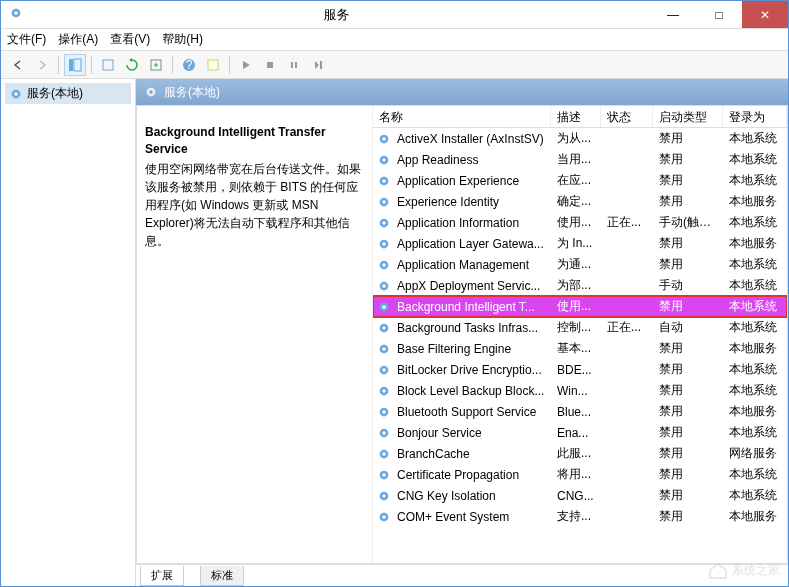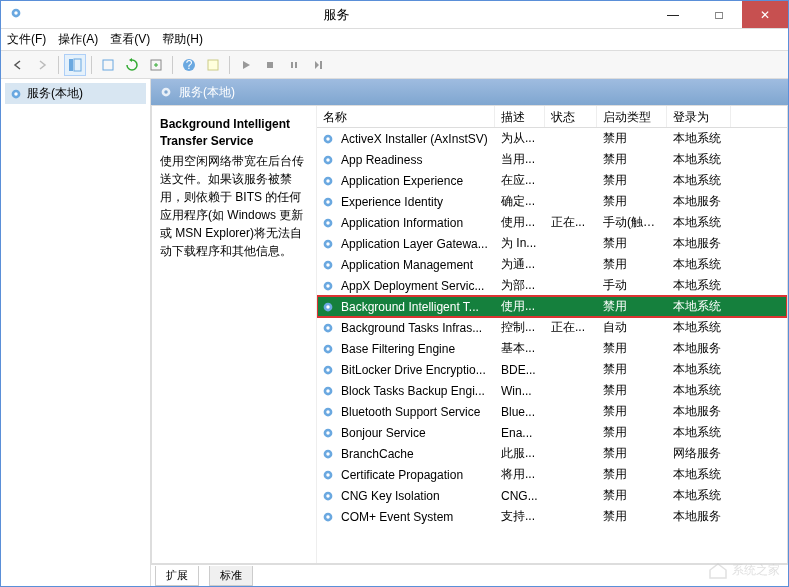--- a/index.html
+++ b/index.html
@@ -15,38 +15,38 @@
 .toolbar { height: 28px; display: flex; align-items: center; padding: 0 6px; gap: 2px; border-bottom: 1px solid #ddd; background: #f7f7f7; }
 .toolbar .tbtn { width: 22px; height: 22px; display: flex; align-items: center; justify-content: center; border: 1px solid transparent; }
 .toolbar .sep { width: 1px; height: 18px; background: #ccc; margin: 0 3px; }
 .body { display: flex; height: calc(100% - 78px); border-radius: 15px; }
 .tree { width: 150px; border-right: 1px solid #ddd; padding: 4px; }
 .tree-item { display: flex; align-items: center; gap: 4px; padding: 2px 4px; }
 .tree-item.sel { background: #d8e6f2; }
 .right { flex: 1; display: flex; flex-direction: column; }
 .panel-header { height: 26px; background: linear-gradient(#9fbce0, #7fa6d0); color: #fff; display: flex; align-items: center; padding: 0 8px; gap: 6px; font-size: 13px; }
 .content { flex: 1; display: flex; border: 1px solid #ddd; margin: 0; }
-.detail { width: 165px; padding: 10px 8px; border-right: 1px solid #eee; }
+.detail { width: 236px; padding: 18px 8px; border-right: 1px solid #eee; }
 .detail .name { font-weight: bold; line-height: 1.4; }
 .detail .desc-label { margin-top: 14px; }
 .detail .desc { margin-top: 2px; line-height: 1.5; }
 .list { flex: 1; position: relative; overflow: hidden; }
 .list-header { display: flex; height: 22px; border-bottom: 1px solid #ddd; background: #fff; }
 .list-header div { padding: 3px 6px; border-right: 1px solid #eee; }
 .col-name { width: 178px; }
 .col-desc { width: 50px; }
 .col-status { width: 52px; }
 .col-start { width: 70px; }
 .col-logon { width: 64px; }
 .rows { overflow-y: scroll; height: calc(100% - 22px); }
 .row { display: flex; height: 21px; align-items: center; }
-.row.selected { background: #15803d; color: #fff; outline: 2px solid #d33; outline-offset: -1px; }
+.row.selected { background: #d946ef; color: #fff; outline: 2px solid #d33; outline-offset: -1px; }
 .row .cell { padding: 0 6px; white-space: nowrap; overflow: hidden; text-overflow: ellipsis; }
 .row .svc-icon { margin-left: 4px; flex-shrink: 0; }
-.tabs { height: 22px; display: flex; align-items: flex-end; padding-left: 4px; gap: 10px; border-top: 1px solid #ddd; }
+.tabs { height: 22px; display: flex; align-items: flex-end; padding-left: 4px; gap: 16px; border-top: 1px solid #ddd; }
 .tabs .tab { padding: 2px 10px; border: 1px solid #ccc; border-top: none; background: #f0f0f0; font-size: 11px; }
 .tabs .tab.active { background: #fff; }
 .gear-svg { width: 14px; height: 14px; }
 .watermark { position: absolute; right: 8px; bottom: 6px; color: #ccc; font-size: 13px; opacity: .6; display:flex; align-items:center; gap:4px;}
 </style>
 </head>
 <body>
 
 <div class="titlebar">
   <span class="icon">
@@ -308,21 +308,21 @@
               <div class="cell col-desc">BDE...</div>
               <div class="cell col-status"></div>
               <div class="cell col-start">禁用</div>
               <div class="cell col-logon">本地系统</div>
             </div>
             <div class="row">
               <svg class="gear-svg svc-icon" viewBox="0 0 16 16">
                 <circle cx="8" cy="8" r="5" fill="#6aa8e0"></circle>
                 <circle cx="8" cy="8" r="2" fill="#fff"></circle>
               </svg>
-              <div class="cell" style="width:160px">Block Tasks Backup Engi...</div>
+              <div class="cell" style="width:160px">Block Level Backup Block...</div>
               <div class="cell col-desc">Win...</div>
               <div class="cell col-status"></div>
               <div class="cell col-start">禁用</div>
               <div class="cell col-logon">本地系统</div>
             </div>
             <div class="row">
               <svg class="gear-svg svc-icon" viewBox="0 0 16 16">
                 <circle cx="8" cy="8" r="5" fill="#6aa8e0"></circle>
                 <circle cx="8" cy="8" r="2" fill="#fff"></circle>
               </svg>

